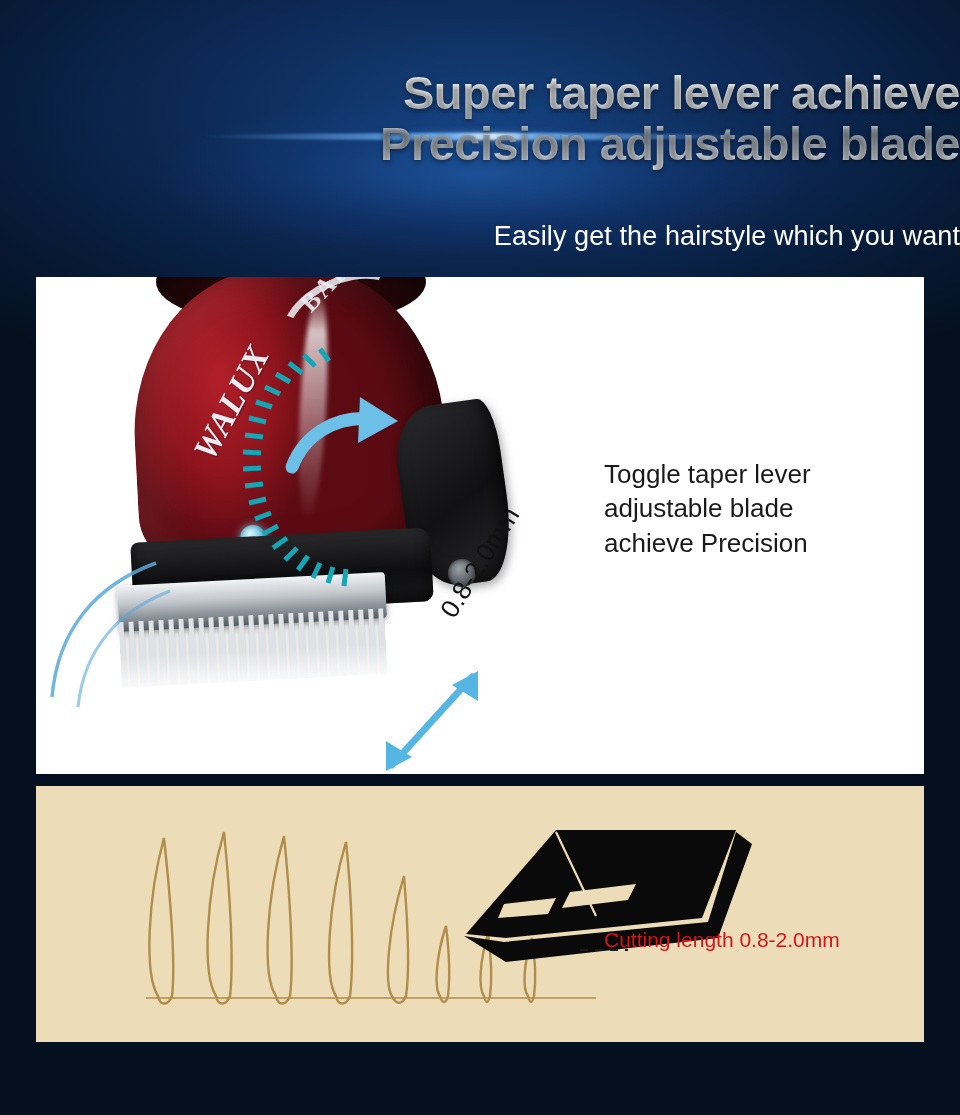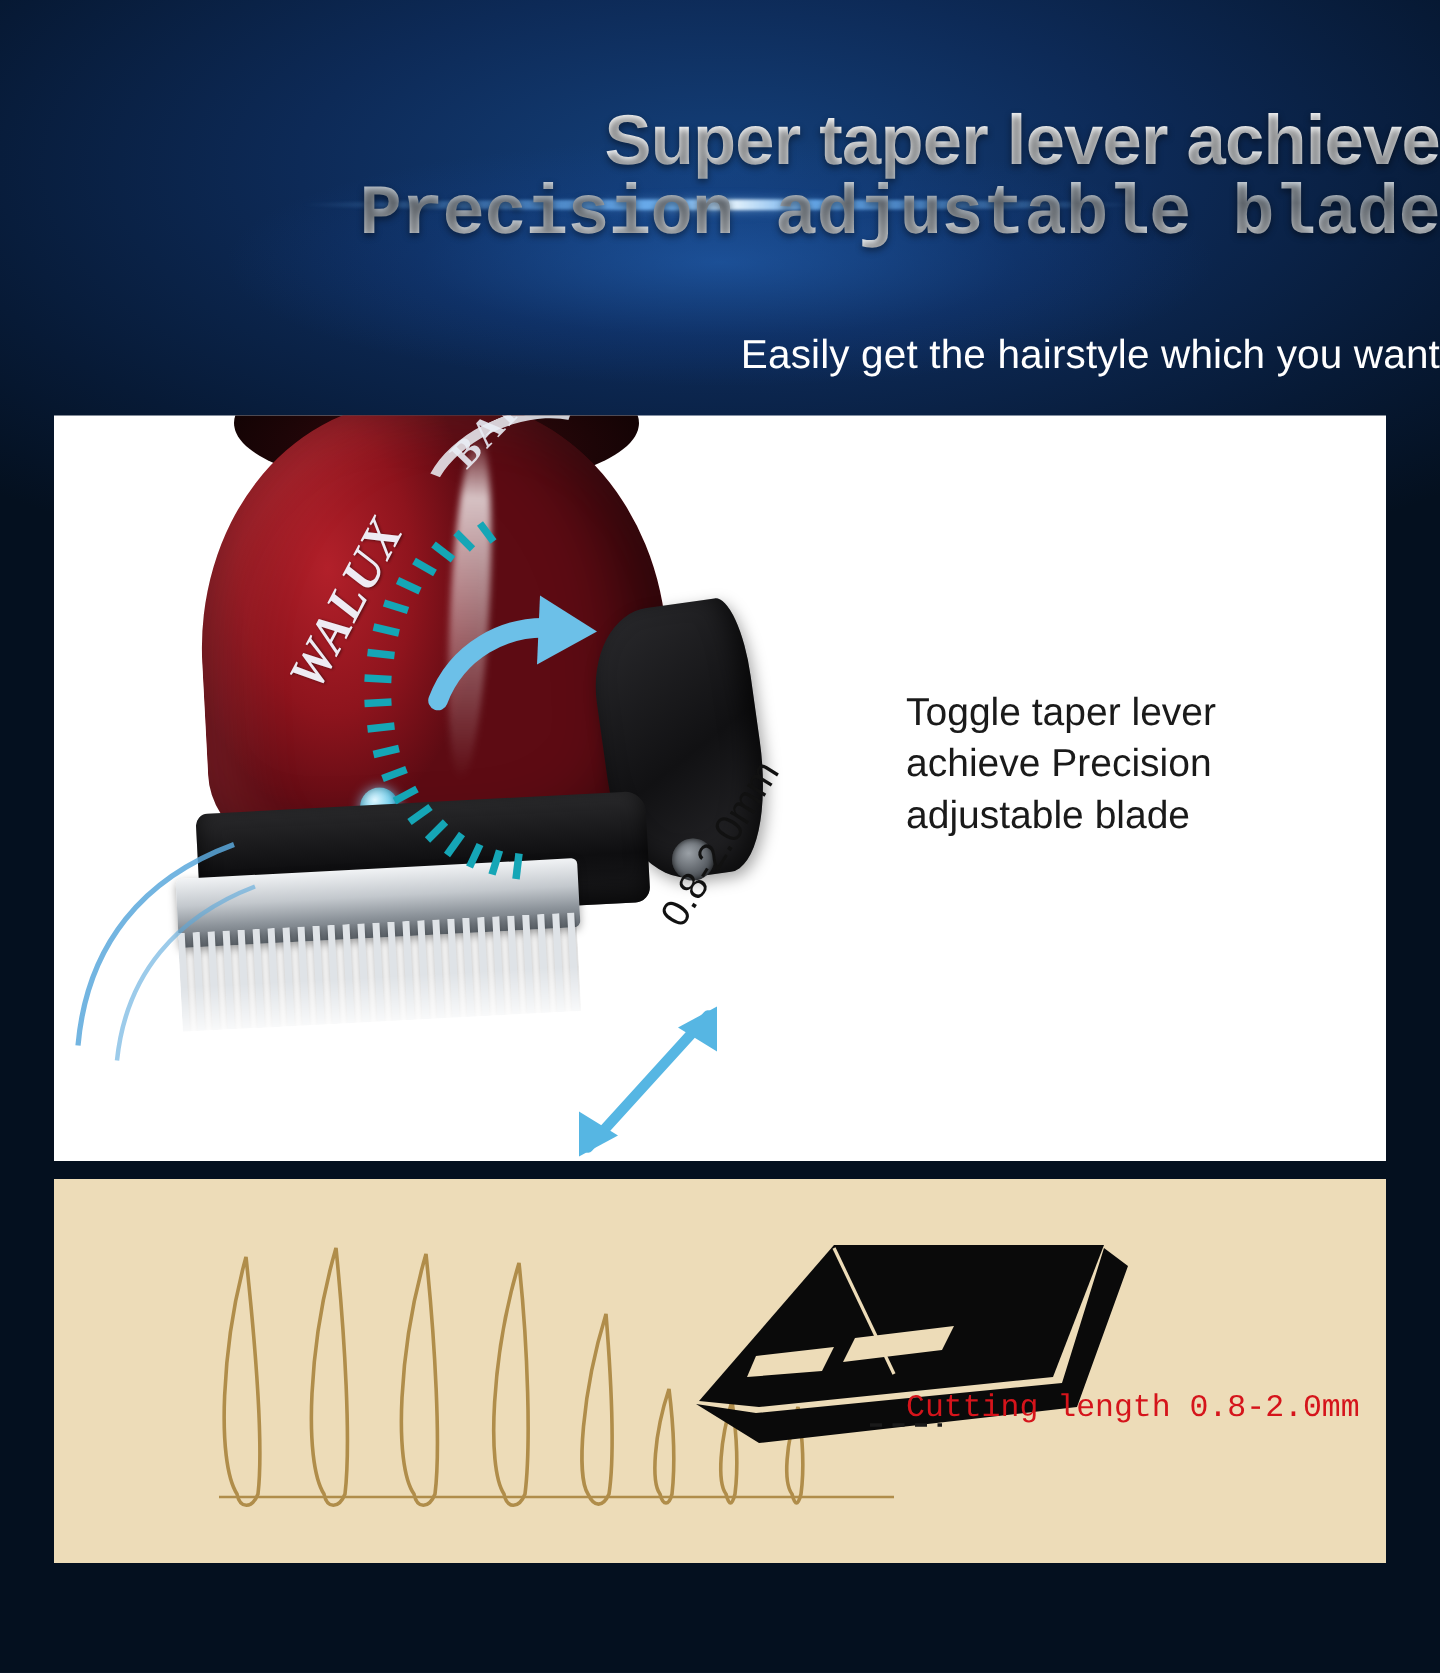--- a/index.html
+++ b/index.html
@@ -69,21 +69,21 @@
     font-size: 47px;
     font-weight: bold;
     letter-spacing: -0.5px;
     background: linear-gradient(180deg, #ffffff 0%, #f2f6fa 38%, #cfd8e0 52%, #9fa9b4 66%, #e9eef3 88%, #ffffff 100%);
     -webkit-background-clip: text;
     background-clip: text;
     color: transparent;
     text-shadow: 0 2px 5px rgba(0,0,0,0.45);
     white-space: nowrap;
   }
-  .headline .l2 { display:block;font-family:Liberation Mono, monospace; }
+  .headline .l2 { display:block; }
 
   .subhead {
     position: absolute;
     top: 221px;
     left: 0;
     width: 960px;
     text-align: right;
     color: #ffffff;
     font-size: 27px;
     letter-spacing: 0.1px;
@@ -299,21 +299,20 @@
     background: #eddcb8;
     overflow: hidden;
   }
   .cut-label {
     position: absolute;
     left: 568px;
     top: 142px;
     color: #d5141b;
     font-size: 21px;
     white-space: nowrap;
-    font-family: Liberation Mono, monospace;
   }
 </style>
 </head>
 <body>
 
 <div class="page">
 
   <div class="glow"></div>
   <div class="streak2"></div>
   <div class="streak"></div>
@@ -376,22 +375,22 @@
     <svg style="position:absolute;left:338px;top:390px;width:120px;height:110px;" viewBox="0 0 120 110">
       <line x1="98" y1="10" x2="18" y2="98" stroke="#56b6e3" stroke-width="7" stroke-linecap="round"></line>
       <path d="M104 4 L 104 34 L 78 18 Z" fill="#56b6e3"></path>
       <path d="M12 104 L 12 74 L 38 90 Z" fill="#56b6e3"></path>
     </svg>
 
     <div class="dim-label">0.8-2.0mm</div>
 
     <div class="caption">
       <div>Toggle taper lever</div>
+      <div>adjustable blade</div>
       <div>achieve Precision</div>
-      <div>adjustable blade</div>
     </div>
   </div>
 
   <div class="diagram-panel">
     <svg width="888" height="256" viewBox="0 0 888 256">
 
       <g fill="none" stroke="#b08d4a" stroke-width="2.4">
         <path d="M122 210 C 108 188, 112 110, 128 52 C 134 108, 140 176, 136 210 C 132 220, 124 220, 122 210 Z"></path>
         <path d="M180 210 C 166 188, 170 108, 188 46 C 194 106, 198 176, 194 210 C 190 220, 182 220, 180 210 Z"></path>
         <path d="M240 210 C 226 190, 230 112, 248 50 C 254 108, 258 178, 254 210 C 250 220, 242 220, 240 210 Z"></path>

